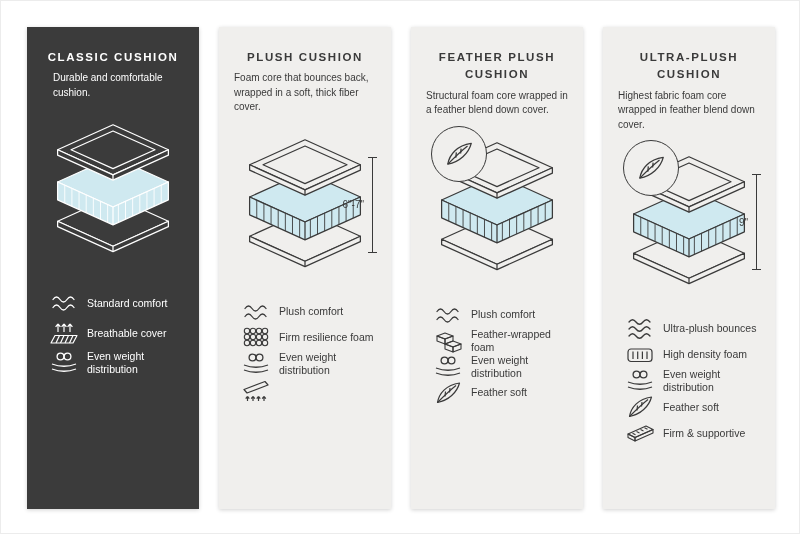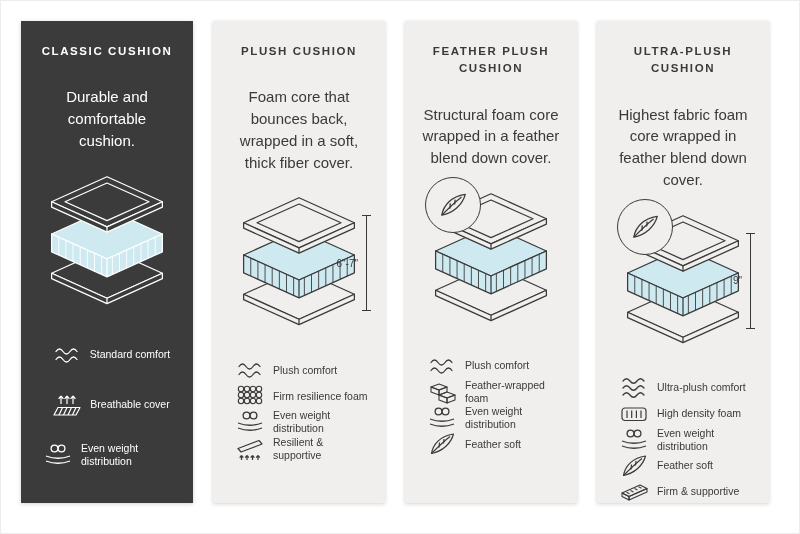--- a/index.html
+++ b/index.html
@@ -7,43 +7,43 @@
   body {
     width: 800px; height: 534px;
     background: #ffffff;
     font-family: "Liberation Sans", sans-serif;
     color: #3a3a3a;
   }
   .board {
     width: 800px; height: 534px;
     border: 1px solid #ececec;
     display: flex; gap: 20px;
-    padding: 20px;
+    padding: 26px;
     background: #ffffff;
   }
   .card {
     --bg: #f0efed; --ink: #3a3a3a; --core: #cfe9f0;
     width: 172px; height: 482px;
     background: var(--bg);
     color: var(--ink);
     box-shadow: 0 1px 4px rgba(0,0,0,0.18);
     padding: 14px 14px 0;
     flex: 0 0 172px;
   }
   .card.dark { --bg: #3b3b3b; --ink: #ffffff; }
   .title {
     margin: 8px 0 0;
     font-size: 11.5px; font-weight: 700;
     letter-spacing: 1.6px; text-align: center;
     line-height: 1.5;
   }
   .desc {
-    margin: 26px auto 0;
-    font-size: 15px; line-height: 1.45;
-    text-align: center; max-width: 142px;
+    margin: 5px auto 0;
+    font-size: 10px; line-height: 1.45;
+    max-width: 142px;
   }
   .card.dark .desc { max-width: 120px; }
   .diagram {
     position: relative;
     height: 168px; margin-top: 6px;
     display: flex; align-items: center; justify-content: center;
   }
   .cushion { width: 118px; height: 134px; display: block; }
   .feather-badge {
     position: absolute; left: 6px; top: 2px;
@@ -65,21 +65,21 @@
     width: 9px; height: 96px;
     border-top: 1.5px solid var(--ink);
     border-bottom: 1.5px solid var(--ink);
     background: linear-gradient(to right, transparent 4px, var(--ink) 4px, var(--ink) 5px, transparent 5px);
   }
   .features {
     list-style: none; margin: 10px 0 0;
     padding: 0 0 0 8px;
     display: flex; flex-direction: column; 
   }
-  .card.dark .features { gap: 24px; margin-top: 16px; align-items: center; }
+  .card.dark .features { gap: 4px; margin-top: 16px; }
   .feat { display: flex; align-items: center; gap: 8px; }
   .feat-icon { flex: 0 0 30px; height: 26px; }
   .feat-icon svg { width: 30px; height: 26px; display: block; }
   .feat-label { font-size: 10.5px; line-height: 1.25; }
   .defs { position: absolute; width: 0; height: 0; overflow: hidden; }
 </style>
 </head>
 <body>
 
 <svg class="defs" aria-hidden="true">
@@ -288,21 +288,20 @@
             </svg>
           </span>
         <span class="feat-label">Even weight distribution</span>
       </li>
       <li class="feat">
         <span class="feat-icon">
             <svg>
               <use href="#i-spring"></use>
             </svg>
           </span>
-        <span class="feat-label">Resilient &amp; supportive</span>
       </li>
     </ul>
   </section>
 
   <section class="card">
     <h2 class="title">FEATHER PLUSH CUSHION</h2>
     <p class="desc">Structural foam core wrapped in a feather blend down cover.</p>
     <div class="diagram">
       <svg class="cushion">
           <use href="#cushion"></use>
@@ -366,21 +365,21 @@
         <span class="dim-line"></span>
       </div>
     </div>
     <ul class="features">
       <li class="feat">
         <span class="feat-icon">
             <svg>
               <use href="#i-wavy3"></use>
             </svg>
           </span>
-        <span class="feat-label">Ultra-plush comfort</span>
+        <span class="feat-label">Ultra-plush bounces</span>
       </li>
       <li class="feat">
         <span class="feat-icon">
             <svg>
               <use href="#i-density"></use>
             </svg>
           </span>
         <span class="feat-label">High density foam</span>
       </li>
       <li class="feat">

